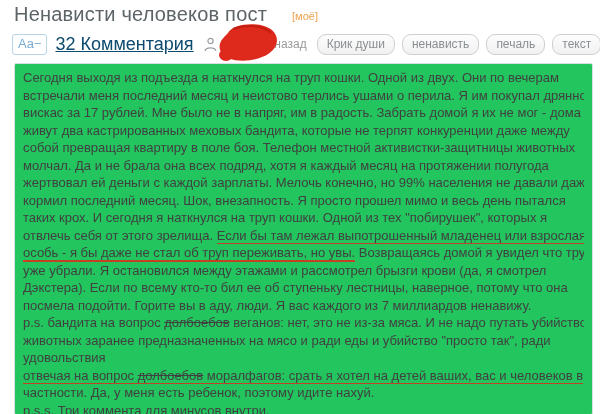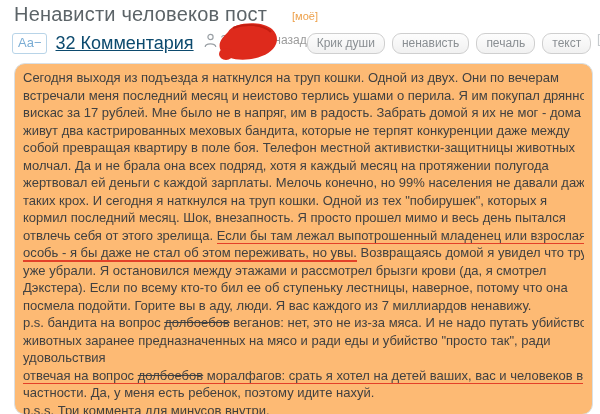--- a/index.html
+++ b/index.html
@@ -4,37 +4,37 @@
 <style>
   html,body{margin:0;padding:0;}
   body{width:600px;height:414px;overflow:hidden;background:#fff;
        font-family:"Liberation Sans", sans-serif;}
   .page{position:relative;width:600px;height:414px;}
 
   .title-row{margin:3px 0 0 14px;display:flex;align-items:baseline;gap:25px;}
   .page-title{font-size:20px;font-weight:400;color:#5c6468;margin:0;letter-spacing:.2px;}
   .mine-badge{font-size:11px;color:#eda04a;position:relative;top:-1px;text-align:center;}
 
-  .meta-row{margin:7px 0 0 12px;display:flex;align-items:flex-start;height:22px;}
+  .meta-row{margin:7px 0 0 12px;display:flex;align-items:center;height:22px;}
   .aa-btn{display:inline-flex;align-items:center;justify-content:space-between;
           width:34px;padding:2px 4px 3px 5px;border:1px solid #b8d4e8;border-radius:3px;
           color:#7badd4;font-size:13px;line-height:14px;cursor:pointer;background:#fff;}
   .comments-link{margin-left:9px;font-size:18px;color:#0c4a6e;text-decoration:underline;cursor:pointer;white-space:nowrap;}
   .user-ic{margin-left:10px;display:inline-flex;align-items:center;}
   .blob-slot{display:inline-block;position:relative;width:56px;height:20px;margin-left:2px;}
   .blob-svg{position:absolute;left:-6px;top:-15px;pointer-events:none;}
   .age{font-size:12px;color:#9b9b9b;white-space:nowrap;margin-left:2px;}
-  .tags{display:inline-flex;align-items:center;gap:7px;}
+  .tags{display:inline-flex;align-items:center;gap:7px;margin-left:10px;}
   .tag{display:inline-block;padding:2px 9px 3px;border:1px solid #cfcfcf;border-radius:9px;
        background:linear-gradient(#fdfdfd,#f1f1f1);color:#8a8f93;font-size:12px;
        line-height:14px;cursor:pointer;white-space:nowrap;}
   .mini-ic{margin-left:6px;display:inline-flex;align-items:center;cursor:pointer;}
 
   .post-box{margin:8px 7px 0 14px;height:352px;box-sizing:border-box;
-            border:1px solid #d9e0e5;border-radius:11px;background:#fdba74;
+            border:1px solid #d9e0e5;border-radius:2px;background:#22c55e;
             padding:5px 8px;overflow:hidden;}
   .line{font-size:13px;line-height:17.5px;color:#414141;white-space:nowrap;overflow:hidden;}
   .line span{display:inline;}
   .strike{text-decoration:line-through;}
   .red{border-bottom:3px solid rgba(222,42,28,.85);padding-bottom:0px;}
   .red.strike{text-decoration:line-through;}
   svg{display:block;}
 </style>
 </head>
 <body>
@@ -94,24 +94,24 @@
 
   <div class="post-box">
     <div>
         <div class="line"><span>Сегодня выходя из подъезда я наткнулся на труп кошки. Одной из двух. Они по вечерам</span></div>
         <div class="line"><span>встречали меня последний месяц и неистово терлись ушами о перила. Я им покупал дрянной</span></div>
         <div class="line"><span>вискас за 17 рублей. Мне было не в напряг, им в радость. Забрать домой я их не мог - дома</span></div>
         <div class="line"><span>живут два кастрированных меховых бандита, которые не терпят конкуренции даже между</span></div>
         <div class="line"><span>собой превращая квартиру в поле боя. Телефон местной активистки-защитницы животных</span></div>
         <div class="line"><span>молчал. Да и не брала она всех подряд, хотя я каждый месяц на протяжении полугода</span></div>
         <div class="line"><span>жертвовал ей деньги с каждой зарплаты. Мелочь конечно, но 99% населения не давали даже</span></div>
+        <div class="line"><span>кормил последний месяц. Шок, внезапность. Я просто прошел мимо и весь день пытался</span></div>
         <div class="line"><span>таких крох. И сегодня я наткнулся на труп кошки. Одной из тех "побирушек", которых я</span></div>
-        <div class="line"><span>кормил последний месяц. Шок, внезапность. Я просто прошел мимо и весь день пытался</span></div>
         <div class="line"><span>отвлечь себя от этого зрелища. </span><span class="red">Если бы там лежал выпотрошенный младенец или взрослая</span></div>
-        <div class="line"><span class="red">особь - я бы даже не стал об этом переживать, но увы.</span><span> Возвращаясь домой я увидел что труп</span></div>
+        <div class="line"><span class="red">особь - я бы даже не стал об труп переживать, но увы.</span><span> Возвращаясь домой я увидел что труп</span></div>
         <div class="line"><span>уже убрали. Я остановился между этажами и рассмотрел брызги крови (да, я смотрел</span></div>
         <div class="line"><span>Дэкстера). Если по всему кто-то бил ее об ступеньку лестницы, наверное, потому что она</span></div>
         <div class="line"><span>посмела подойти. Горите вы в аду, люди. Я вас каждого из 7 миллиардов ненавижу.</span></div>
         <div class="line"><span>p.s. бандита на вопрос </span><span class="strike">долбоебов</span><span> веганов: нет, это не из-за мяса. И не надо путать убийство</span></div>
         <div class="line"><span>животных заранее предназначенных на мясо и ради еды и убийство "просто так", ради</span></div>
         <div class="line"><span>удовольствия</span></div>
         <div class="line"><span class="red">отвечая на вопрос </span><span class="red strike">долбоебов</span><span class="red"> моралфагов: срать я хотел на детей ваших, вас и человеков в</span></div>
         <div class="line"><span>частности. Да, у меня есть ребенок, поэтому идите нахуй.</span></div>
         <div class="line"><span>p.s.s. Три коммента для минусов внутри.</span></div>
       </div>

